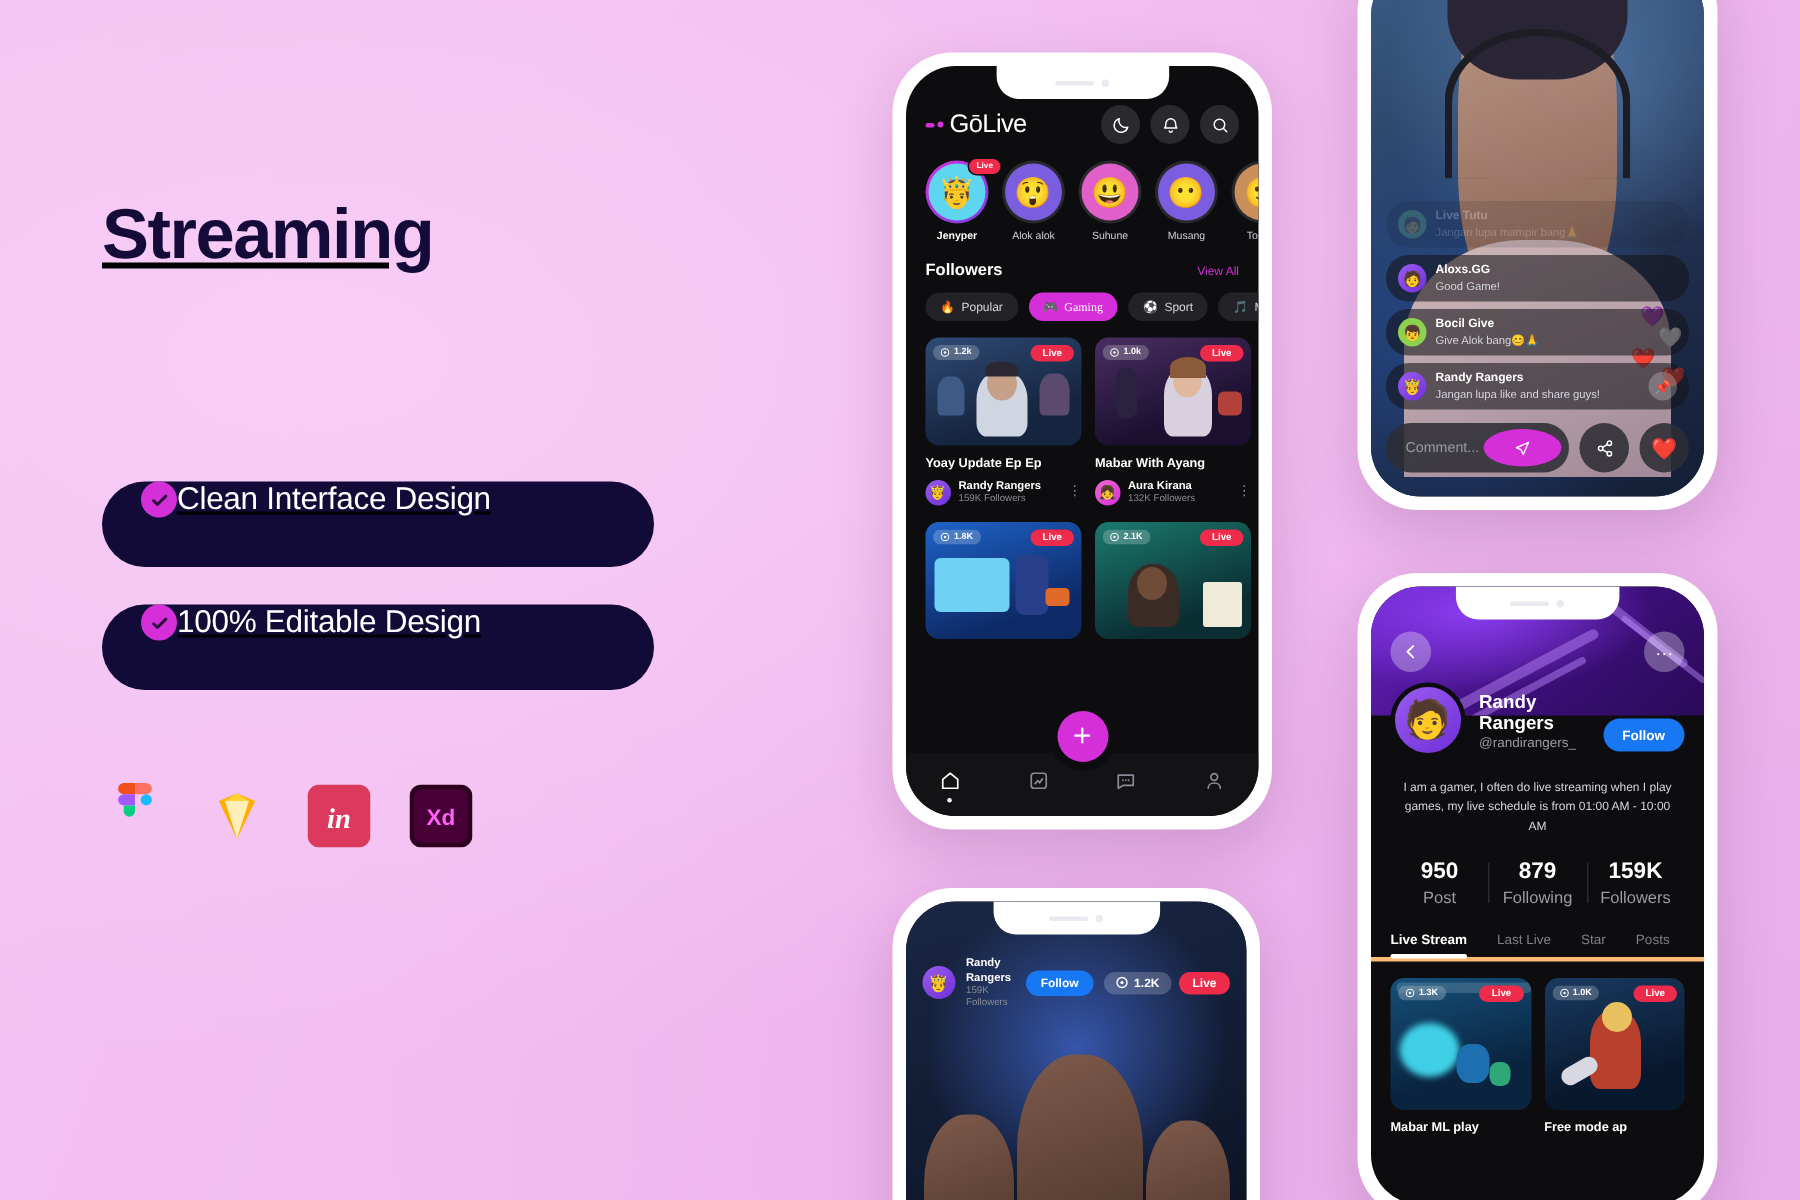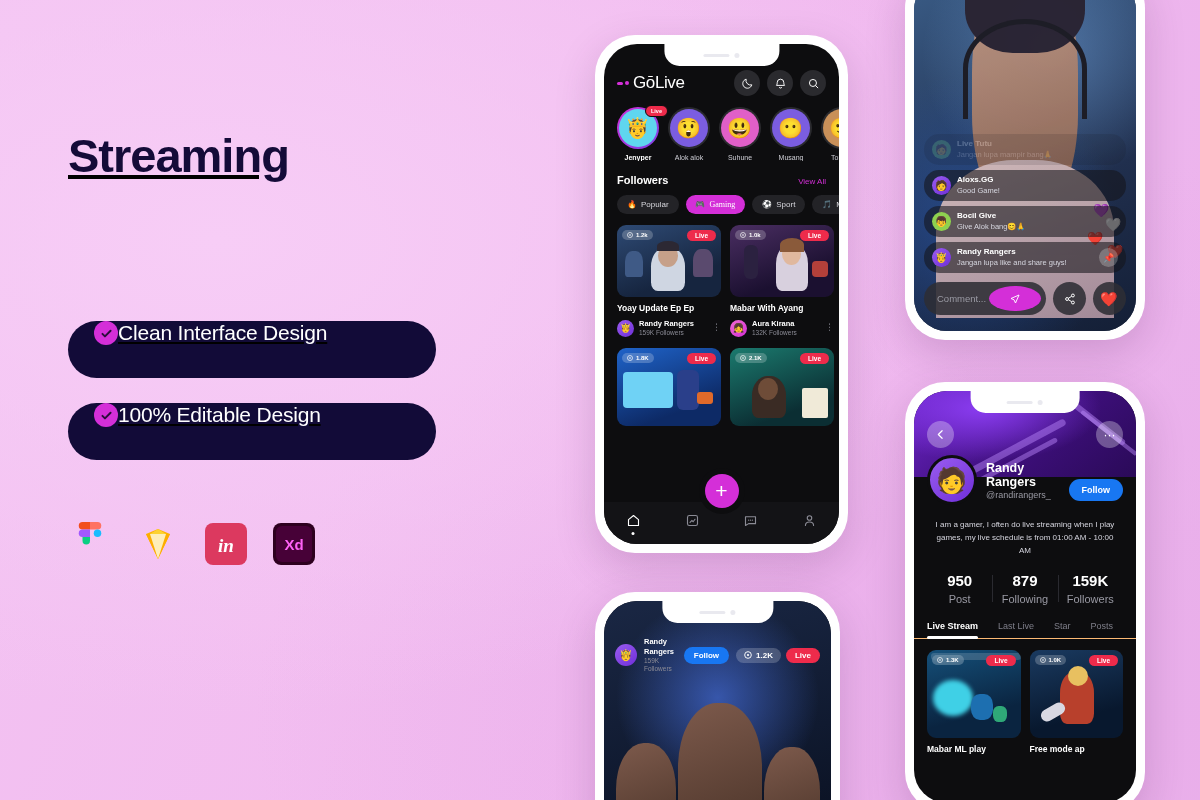--- a/index.html
+++ b/index.html
@@ -156,21 +156,21 @@
   .pname{color:#fff;font-size:12.5px;font-weight:bold;}
   .phandle{color:#9a9aa4;font-size:9px;margin-top:1px;}
   .follow{margin-left:auto;background:#1877f2;color:#fff;font-size:9px;font-weight:bold;
     padding:6px 13px;border-radius:13px;align-self:flex-start;margin-top:24px;}
   .bio{color:#d5d5de;font-size:8px;line-height:1.65;text-align:center;padding:13px 20px 0;}
   .stats{display:flex;margin-top:14px;padding:0 13px;}
   .stat{flex:1;text-align:center;position:relative;}
   .stat+.stat:before{content:"";position:absolute;left:0;top:3px;bottom:3px;width:1px;background:#2a2a30;}
   .sv{color:#fff;font-size:15px;font-weight:bold;}
   .sl{color:#9a9aa4;font-size:11px;margin-top:4px;}
-  .tabs{display:flex;gap:20px;padding:16px 13px 0;border-bottom:1px solid #fdba74;}
+  .tabs{display:flex;gap:20px;padding:16px 13px 0;border-bottom:3px solid #fdba74;}
   .tab{color:#7f7f8a;font-size:9px;padding-bottom:7px;position:relative;white-space:nowrap;}
   .tab.active{color:#fff;font-weight:bold;}
   .tab.active:after{content:"";position:absolute;left:0;right:0;bottom:-1px;height:2.5px;
     background:#fff;border-radius:2px;}
   .pcards{display:flex;gap:9px;padding:11px 13px 0;}
   .pcard{flex:1;}
   .pthumb{height:88px;border-radius:9px;position:relative;overflow:hidden;}
 
   
   #phone-stream{left:595px; top:592px; width:245px; height:260px;}

